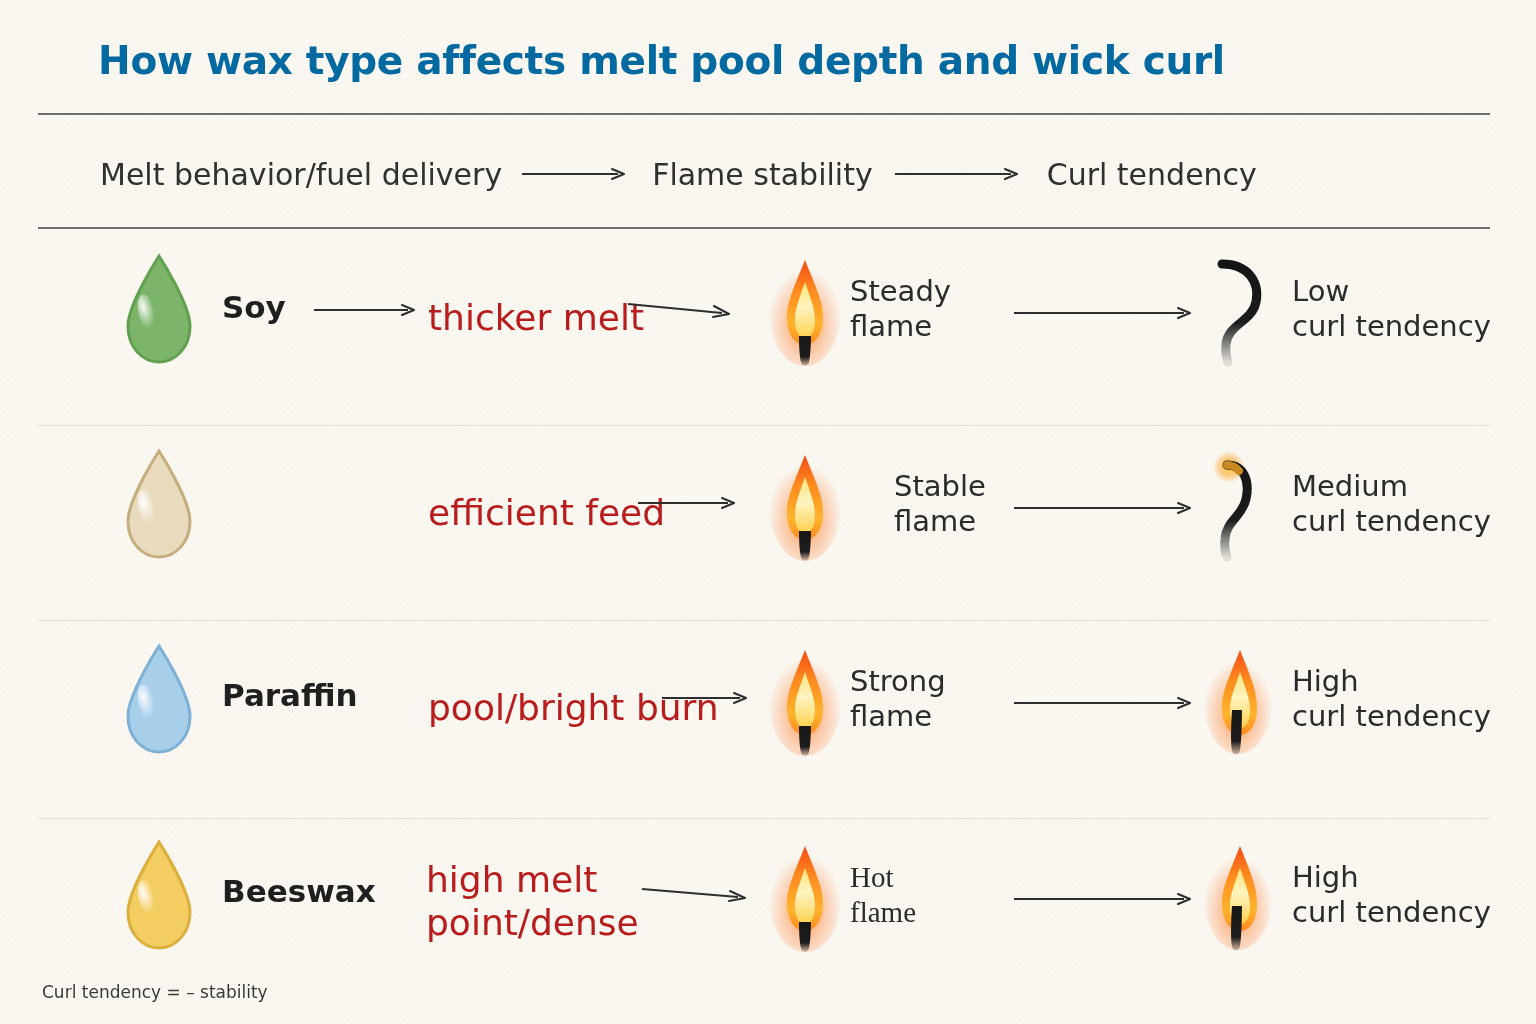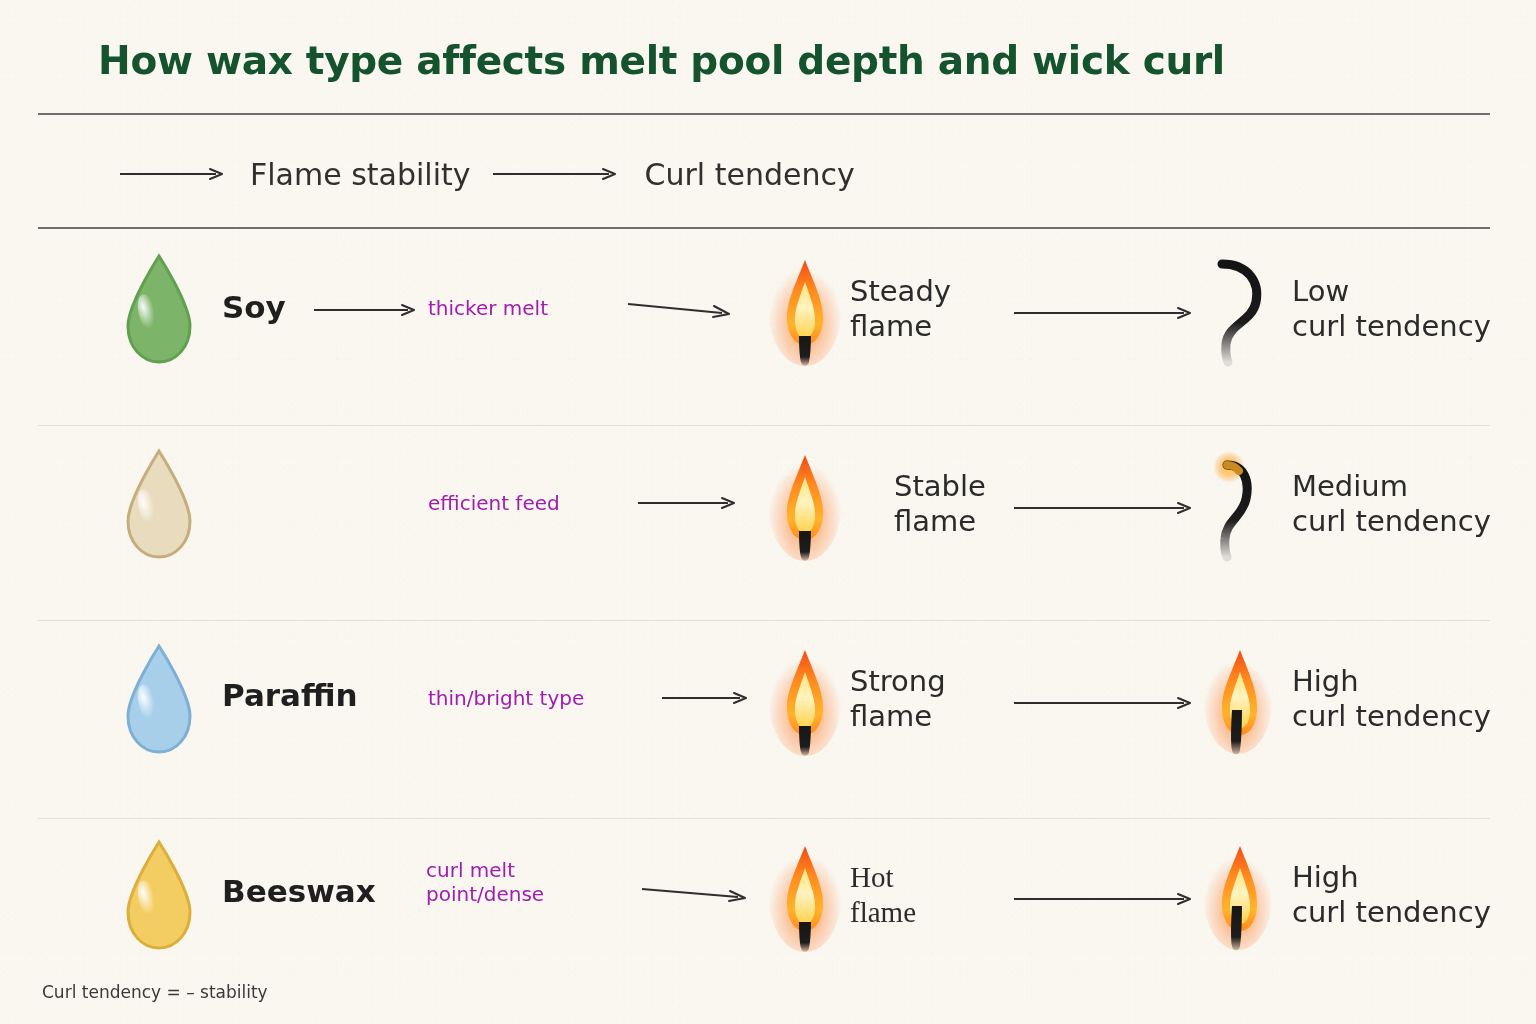--- a/index.html
+++ b/index.html
@@ -30,21 +30,21 @@
 
   .chart-title {
     position: absolute;
     top: 38px;
     left: 0;
     width: 1323px;
     text-align: center;
     font-size: 39px;
     font-weight: bold;
     letter-spacing: -0.3px;
-    color: #14532d;
+    color: #0369a1;
     font-family: "DejaVu Sans", sans-serif;
   }
 
   .rule {
     position: absolute;
     left: 38px;
     width: 1452px;
     height: 2px;
     background: #6f6f6f;
   }
@@ -100,22 +100,22 @@
   }
   .wax-name {
     position: absolute;
     font-size: 31px;
     font-weight: bold;
     color: #1f1f1f;
     line-height: 1.16;
   }
   .melt-text {
     position: absolute;
-    font-size: 20px;
-    color: #a21caf;
+    font-size: 36px;
+    color: #b91c1c;
     line-height: 1.2;
   }
   .flame-wrap {
     position: absolute;
     width: 74px;
     height: 122px;
   }
   .flame-label {
     position: absolute;
     font-size: 29px;
@@ -150,20 +150,21 @@
 <body>
 
 <div class="paper-grain"></div>
 
 <div class="chart-title">How wax type affects melt pool depth and wick curl</div>
 
 <div class="rule top"></div>
 <div class="rule bottom"></div>
 
 <div class="header-row">
+  <span class="header-label">Melt behavior/fuel delivery</span>
   <span class="hdr-gap-1"></span>
   <svg class="arrow" width="110" height="16" viewBox="0 0 110 16">
     <line x1="2" y1="8" x2="98" y2="8" stroke-width="2"></line>
     <path d="M92 3 L104 8 L92 13" stroke-width="2" stroke-linecap="round" stroke-linejoin="round"></path>
   </svg>
   <span class="hdr-gap-2"></span>
   <span class="header-label">Flame stability</span>
   <span class="hdr-gap-3"></span>
   <svg class="arrow" width="130" height="16" viewBox="0 0 130 16">
     <line x1="2" y1="8" x2="118" y2="8" stroke-width="2"></line>
@@ -308,21 +309,21 @@
 <div class="rule-soft" style="top:620px;"></div>
 
 <div class="row" style="top:640px;" id="row2">
   <div class="droplet-wrap" style="left:114px; top:2px;">
     <svg width="90" height="116" viewBox="0 0 90 116">
       <path d="M45 4 C45 4 14 52 14 74 C14 95 28 110 45 110 C62 110 76 95 76 74 C76 52 45 4 45 4 Z" fill="#a7cfea" stroke="#7eafd4" stroke-width="3"></path>
       <ellipse cx="34" cy="62" rx="9" ry="20" fill="url(#gDropGloss)" transform="rotate(-16 34 62)"></ellipse>
     </svg>
   </div>
   <div class="wax-name" style="left:222px; top:38px;">Paraffin</div>
-  <div class="melt-text" style="left:428px; top:46px;">thin/bright type</div>
+  <div class="melt-text" style="left:428px; top:46px;">pool/bright burn</div>
   <svg class="arrow-mid" style="left:660px; top:50px;" width="92" height="16" viewBox="0 0 92 16">
     <line x1="2" y1="8" x2="80" y2="8" stroke="#2e2e2e" stroke-width="2"></line>
     <path d="M74 3 L86 8 L74 13" stroke="#2e2e2e" stroke-width="2" fill="none" stroke-linecap="round" stroke-linejoin="round"></path>
   </svg>
 
   <div class="flame-wrap" style="left:768px; top:0px;">
     <svg width="74" height="122" viewBox="0 0 74 122">
       <ellipse cx="37" cy="62" rx="36" ry="54" fill="url(#gFlameGlow)"></ellipse>
       <path d="M37 10 C25 40 19 52 19 68 C19 84 27 95 37 95 C47 95 55 84 55 68 C55 52 49 40 37 10 Z" fill="url(#gFlameOuter)"></path>
       <path d="M37 32 C30 52 27 60 27 70 C27 81 31 88 37 88 C43 88 47 81 47 70 C47 60 44 52 37 32 Z" fill="url(#gFlameInner)"></path>
@@ -356,21 +357,21 @@
 
 <div class="row" style="top:836px;" id="row3">
   <div class="droplet-wrap" style="left:114px; top:2px;">
     <svg width="90" height="116" viewBox="0 0 90 116">
       <path d="M45 4 C45 4 14 52 14 74 C14 95 28 110 45 110 C62 110 76 95 76 74 C76 52 45 4 45 4 Z" fill="#f4cd62" stroke="#dcae3c" stroke-width="3"></path>
       <ellipse cx="34" cy="62" rx="9" ry="20" fill="url(#gDropGloss)" transform="rotate(-16 34 62)"></ellipse>
     </svg>
   </div>
   <div class="wax-name" style="left:222px; top:38px;">Beeswax</div>
   <div class="melt-text" style="left:426px; top:22px;">
-    <div>curl melt</div>
+    <div>high melt</div>
     <div>point/dense</div>
   </div>
   <svg class="arrow-mid" style="left:640px; top:48px;" width="112" height="20" viewBox="0 0 112 20">
     <line x1="2" y1="5" x2="98" y2="13" stroke="#2e2e2e" stroke-width="2"></line>
     <path d="M90 7 L105 14 L89 17" stroke="#2e2e2e" stroke-width="2" fill="none" stroke-linecap="round" stroke-linejoin="round"></path>
   </svg>
 
   <div class="flame-wrap" style="left:768px; top:0px;">
     <svg width="74" height="122" viewBox="0 0 74 122">
       <ellipse cx="37" cy="62" rx="36" ry="54" fill="url(#gFlameGlow)"></ellipse>

